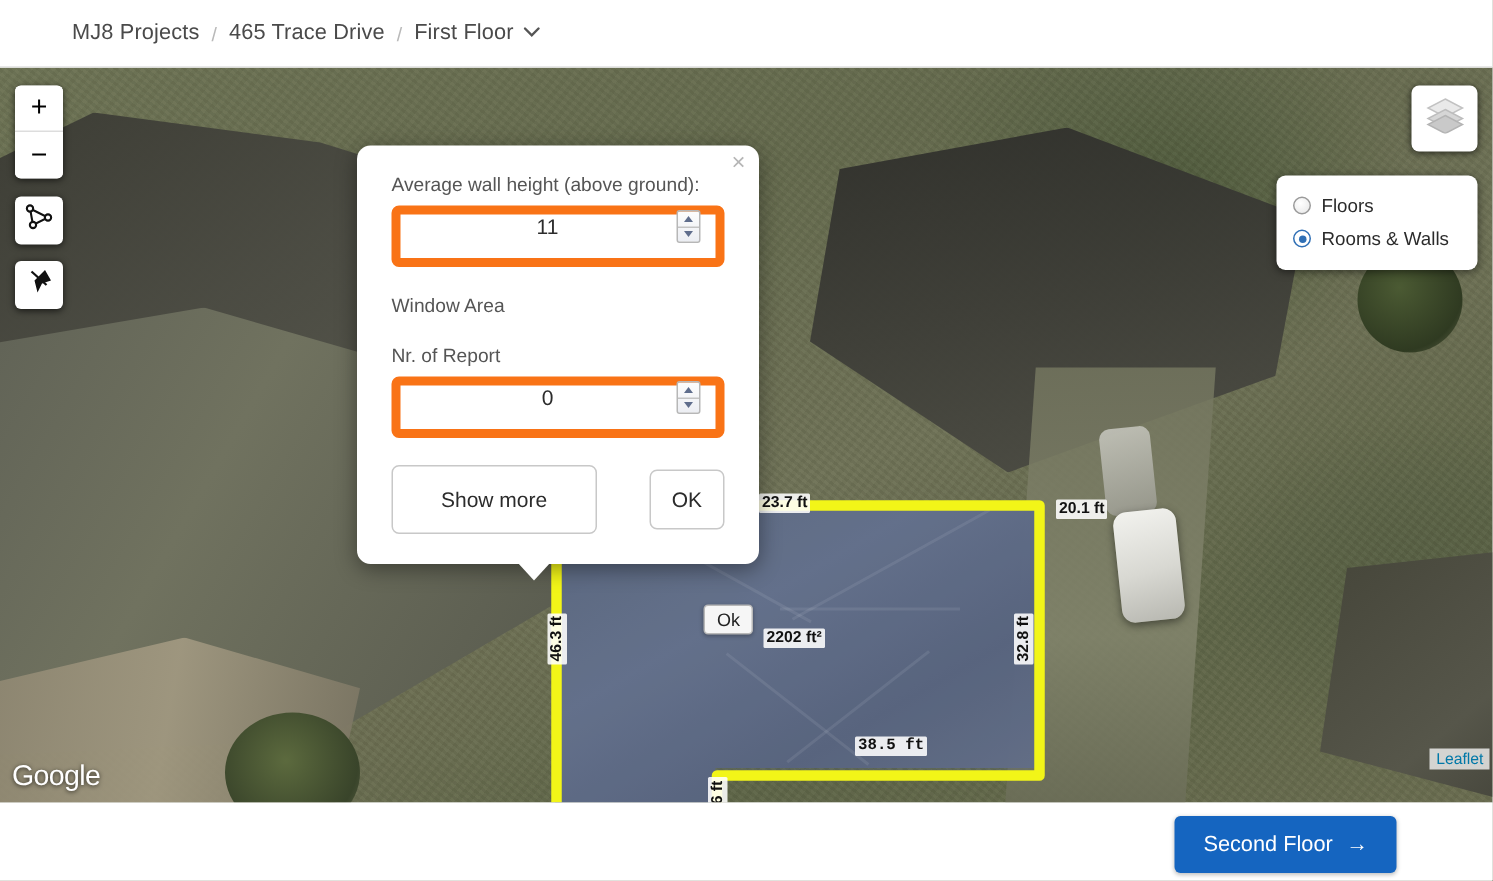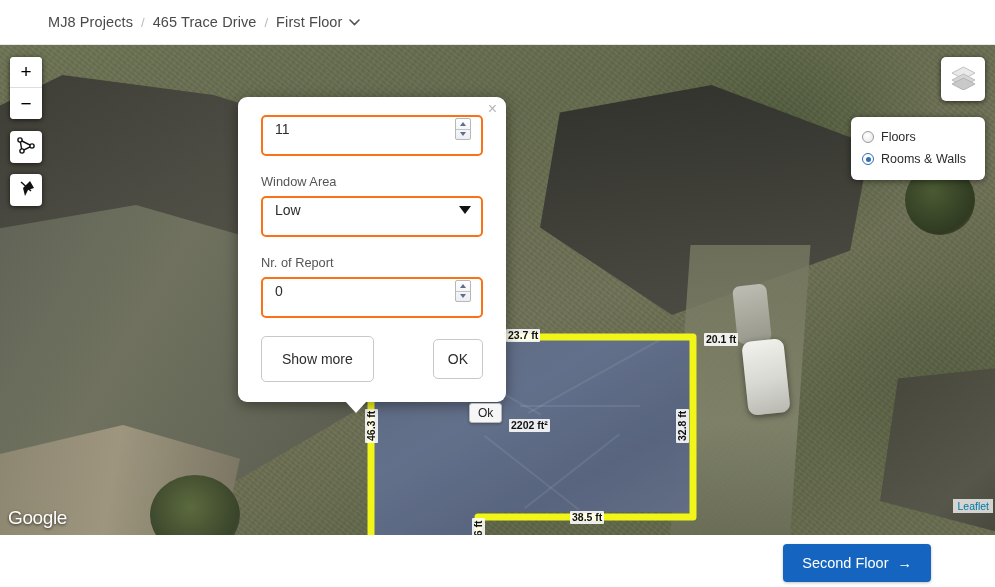--- a/index.html
+++ b/index.html
@@ -213,42 +213,42 @@
   #dialog-close {
     position: absolute; right: 9px; top: 4px;
     font-size: 16px; color: #b6b6b6; cursor: pointer; line-height: 1;
     font-family: "Liberation Sans", sans-serif;
   }
   .field-label {
     font-size: 12.8px; color: #555; margin-bottom: 7px; margin-top: 0;
   }
   .field-group { margin-bottom: 18px; }
   .ctl {
-    width: 100%; height: 41px; border: 2px solid #f97316; border-radius: 5px;
+    width: 100%; height: 41px; border: 6px solid #f97316; border-radius: 5px;
     background: #fff; display: flex; align-items: center;
-    padding: 0 10px 13px 12px; position: relative;
+    padding: 0 10px 13px 12px; position: relative; text-align: center;
   }
   .ctl .val { font-size: 14px; color: #2c2c2c; flex: 1; }
   .spinner {
     width: 16px; height: 22px; border: 1px solid #b7b7b7; border-radius: 2px;
     background: linear-gradient(180deg,#fdfdfd 0%, #eceef3 100%);
     display: flex; flex-direction: column; cursor: pointer;
   }
   .spinner .half { flex: 1; display: flex; align-items: center; justify-content: center; }
   .spinner .half:first-child { border-bottom: 1px solid #c3c3c3; }
   .tri-up { width:0;height:0;border-left:3.5px solid transparent;border-right:3.5px solid transparent;border-bottom:4px solid #5f6d8c; }
   .tri-dn { width:0;height:0;border-left:3.5px solid transparent;border-right:3.5px solid transparent;border-top:4px solid #5f6d8c; }
   .caret-dn { width:0;height:0;border-left:6.5px solid transparent;border-right:6.5px solid transparent;border-top:8px solid #111; }
   #dialog-actions { display: flex; align-items: center; justify-content: space-between; margin-top: 4px; }
   .dlg-btn {
     border: 1px solid #c8c8c8; border-radius: 5px; background: #fff;
     font-size: 14px; color: #2c2c2c; cursor: pointer;
     font-family: "Liberation Sans", sans-serif;
   }
-  #btn-show-more { height: 46px; padding: 0 20px; }
+  #btn-show-more { height: 46px; padding: 0 32px; }
   #btn-ok { height: 40px; padding: 0 14px; }
 
   
   #ok-tooltip {
     position: absolute; left: 469px; top: 358px;
     background: #f6f6f6; border: 1px solid #b8b8b8; border-radius: 3px;
     font-size: 12px; color: #222; padding: 2px 8px; z-index: 52;
     box-shadow: 0 1px 3px rgba(0,0,0,.3);
   }
 
@@ -311,21 +311,21 @@
       </div>
     </div>
 
     <svg id="polygon-svg">
       <polygon points="371,292 693,292 693,472 478,472 478,512 371,512" fill="rgba(90,110,150,0.18)" stroke="#f2f518" stroke-width="7" stroke-linejoin="round"></polygon>
     </svg>
 
     <div class="measure-label" style="left:506px; top:284px;">23.7 ft</div>
     <div class="measure-label" style="left:656px; top:288px;margin-left:48px;">20.1 ft</div>
     <div class="measure-label rot" style="left:676px; top:398px;">32.8 ft</div>
-    <div class="measure-label" style="left:570px; top:466px;">38.5 ft</div>
+    <div class="measure-label" style="left:570px; top:446px;font-family:Liberation Mono, monospace;">38.5 ft</div>
     <div class="measure-label rot" style="left:472px; top:502px;">6.6 ft</div>
 
     <div class="measure-label rot" style="left:365px; top:398px;">46.3 ft</div>
     <div class="measure-label" style="left:509px; top:374px;">2202 ft²</div>
 
     <div id="zoom-ctl">
       <div class="zoom-btn" id="zoom-in">+</div>
       <div class="zoom-btn" id="zoom-out">−</div>
     </div>
 
@@ -370,39 +370,36 @@
       </div>
     </div>
 
     <div id="google-wm">Google</div>
     <a id="leaflet-badge" href="#">Leaflet</a>
 
     <div id="dialog">
       <div id="dialog-close">×</div>
 
       <div class="field-group">
+        <div class="field-label">Average wall height (above ground):</div>
         <div class="ctl">
           <span class="val">11</span>
           <span class="spinner">
             <span class="half">
                 <span class="tri-up"></span>
               </span>
             <span class="half">
                 <span class="tri-dn"></span>
               </span>
           </span>
         </div>
       </div>
 
       <div class="field-group">
         <div class="field-label">Window Area</div>
-        <div class="ctl">
-          <span class="val">Low</span>
-          <span class="caret-dn"></span>
-        </div>
       </div>
 
       <div class="field-group">
         <div class="field-label">Nr. of Report</div>
         <div class="ctl">
           <span class="val">0</span>
           <span class="spinner">
             <span class="half">
                 <span class="tri-up"></span>
               </span>

